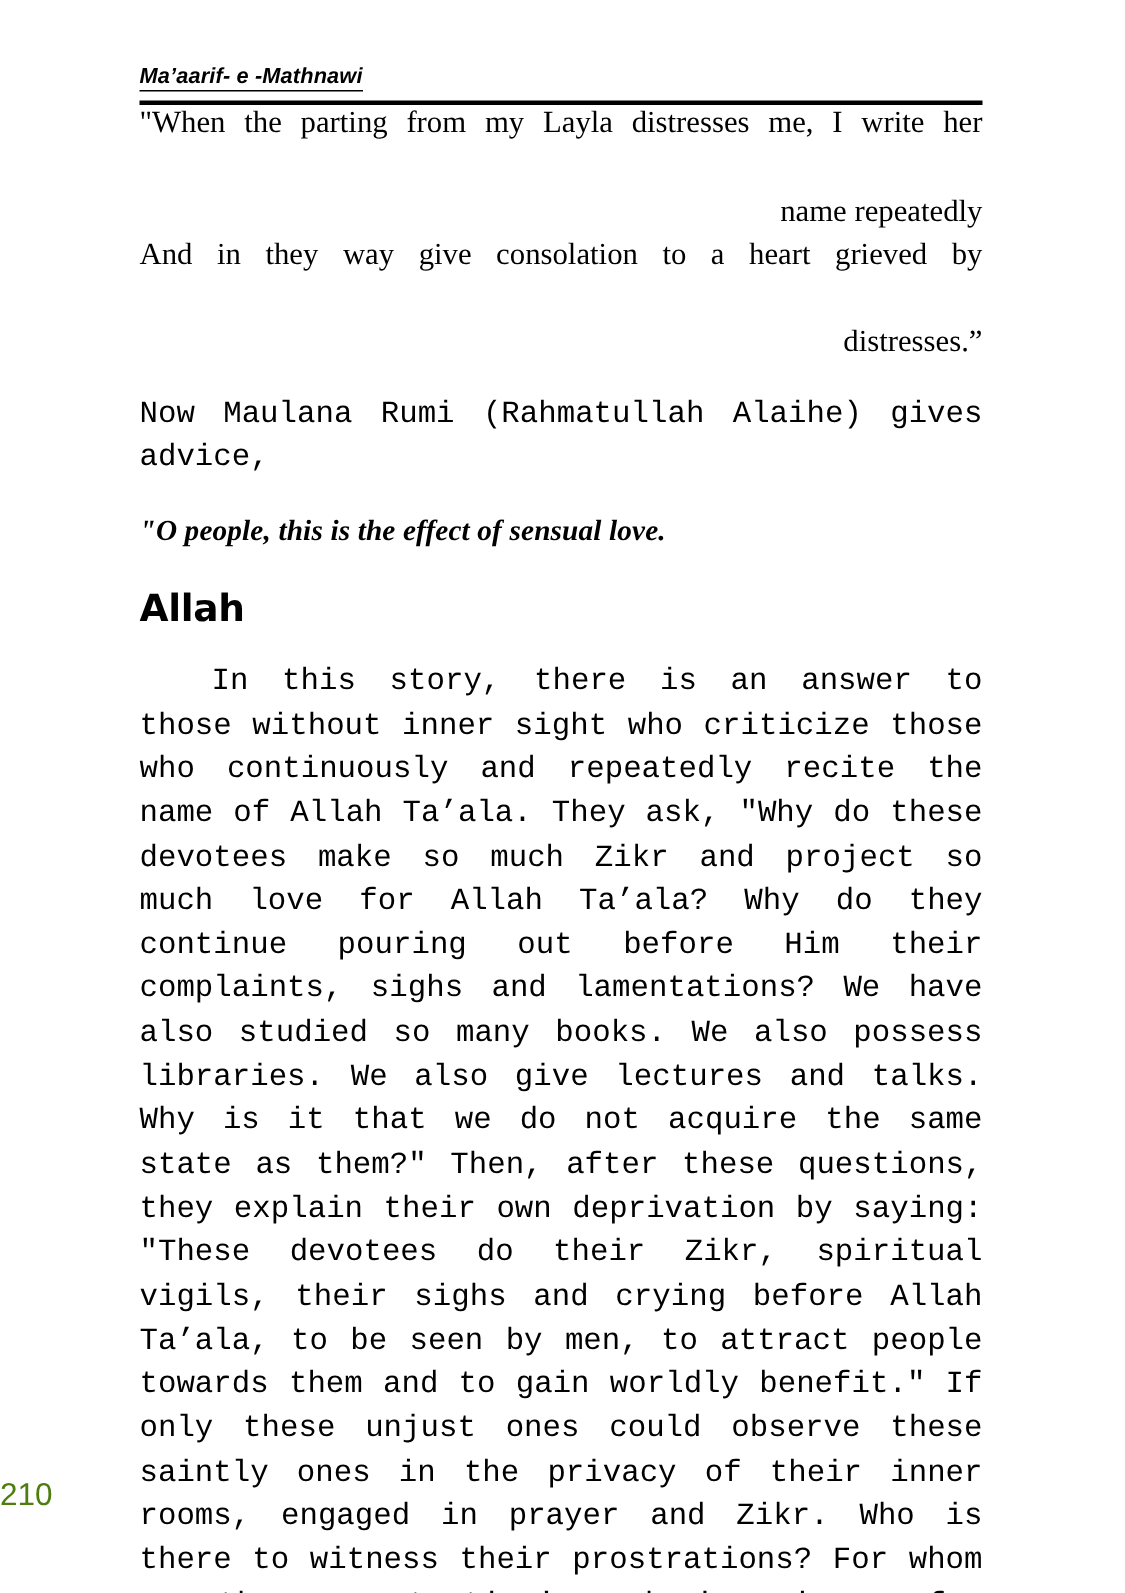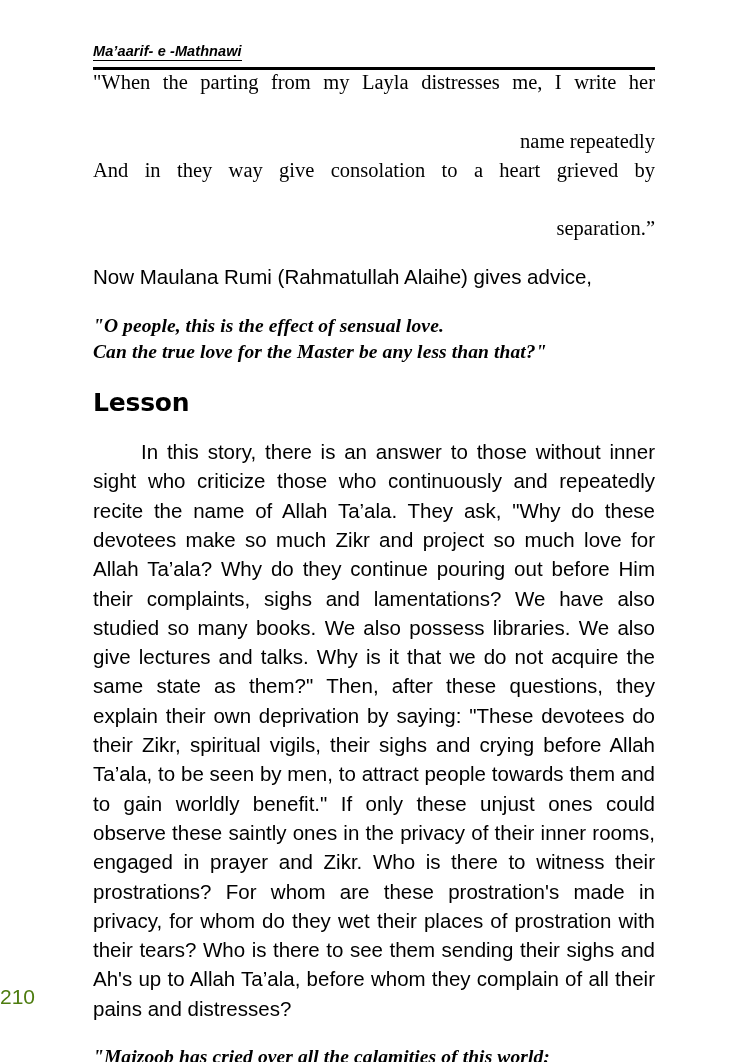--- a/index.html
+++ b/index.html
@@ -47,21 +47,21 @@
     position: absolute;
     left: 0;
     right: 0;
     bottom: -2px;
     height: 2.6px;
     background: #000000;
   }
 
   
   .body-text {
-    font-family: Liberation Sans, sans-serif;
+    font-family: Liberation Mono, monospace;
     font-size: 20.5px;
     line-height: 29.3px;
     color: #000000;
     text-align: justify;
     text-justify: inter-word;
     margin: 0;
     -webkit-hyphens: none;
     hyphens: none;
   }
 
@@ -152,31 +152,30 @@
 
     <div class="header-block">
       <span class="header-title">Ma’aarif- e -Mathnawi</span>
       <div class="header-rule"></div>
     </div>
 
     <div class="quote-lines">
       <div class="jline">"When the parting from my Layla distresses me, I write her</div>
       <div class="nline">name repeatedly</div>
       <div class="jline">And in they way give consolation to a heart grieved by</div>
-      <div class="nline">separation.”</div>
+      <div class="nline">distresses.”</div>
     </div>
 
     <p class="body-text para-tight">Now Maulana Rumi (Rahmatullah Alaihe) gives advice,</p>
 
     <div class="couplet couplet-1">
       <div>"O people, this is the effect of sensual love.</div>
-      <div>Can the true love for the Master be any less than that?"</div>
     </div>
 
-    <h2 class="section-heading">Lesson</h2>
+    <h2 class="section-heading">Allah</h2>
 
     <p class="body-text para indent">In this story, there is an answer to those without inner sight who criticize those who continuously and repeatedly recite the name of Allah Ta’ala. They ask, "Why do these devotees make so much Zikr and project so much love for Allah Ta’ala? Why do they continue pouring out before Him their complaints, sighs and lamentations? We have also studied so many books. We also possess libraries. We also give lectures and talks. Why is it that we do not acquire the same state as them?" Then, after these questions, they explain their own deprivation by saying: "These devotees do their Zikr, spiritual vigils, their sighs and crying before Allah Ta’ala, to be seen by men, to attract people towards them and to gain worldly benefit." If only these unjust ones could observe these saintly ones in the privacy of their inner rooms, engaged in prayer and Zikr. Who is there to witness their prostrations? For whom are these prostration's made in privacy, for whom do they wet their places of prostration with their tears? Who is there to see them sending their sighs and Ah's up to Allah Ta’ala, before whom they complain of all their pains and distresses?</p>
 
     <div class="couplet couplet-2">
       <div>"Majzoob has cried over all the calamities of this world;</div>
       <div class="jline">Now to shower Your Grace and Blessing upon him is name to</div>
 
     </div>
 
   </div>

